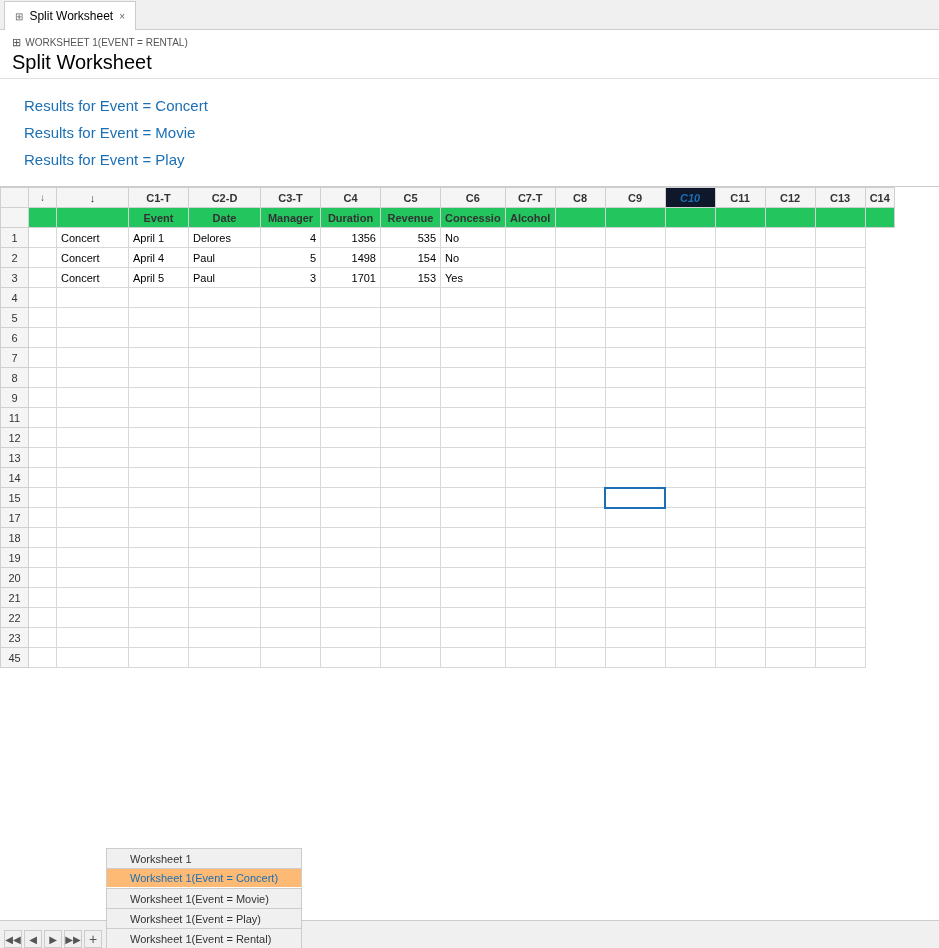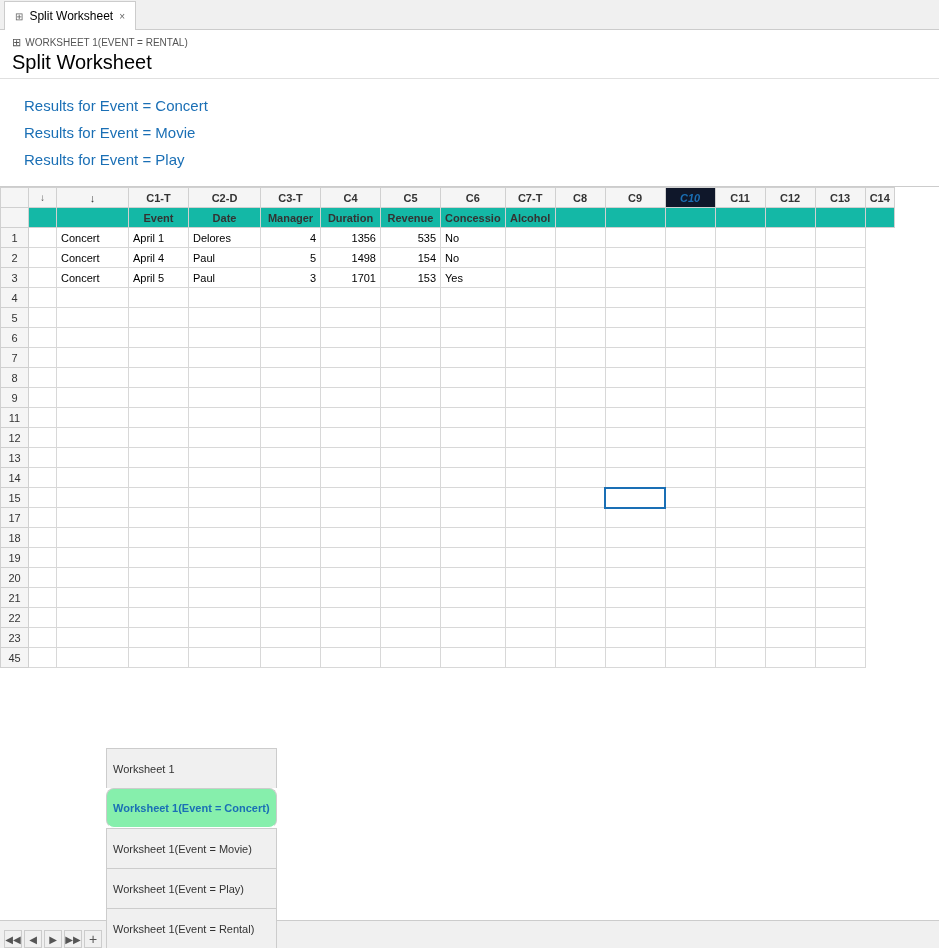--- a/index.html
+++ b/index.html
@@ -103,21 +103,21 @@
     }
     .col-header.active {
       background: #0f172a;
       color: #1a6fb5;
       font-weight: 700;
       font-style: italic;
     }
 
     
     .sub-header {
-      background: #14b8a6;
+      background: #22c55e;
       border: 1px solid #d0d0d0;
       font-size: 11px;
       font-weight: 600;
       color: #333;
       padding: 2px 4px;
       height: 20px;
       vertical-align: middle;
     }
 
     
@@ -198,38 +198,37 @@
       border: 1px solid #ccc;
       cursor: pointer;
       font-size: 14px;
       display: flex;
       align-items: center;
       justify-content: center;
       margin-right: 4px;
       color: #555;
     }
     .sheet-tab {
-      height: 40px;
-      padding: 0 6px;
+      height: 20px;
+      padding: 0 23px;
       background: #f0f0f0;
       border: 1px solid #ccc;
       border-bottom: none;
       font-size: 11px;
       cursor: pointer;
       display: flex;
       align-items: center;
       color: #333;
       margin-right: 1px;
     }
     .sheet-tab.active {
-      background: #86efac;
+      background: #fdba74;
       border-bottom: 1px solid #fff;
       color: #1a6fb5;
-      font-weight: 700;
-      border-radius: 8px;
+      font-weight: 400;
     }
   </style>
 </head>
 <body>
 
 <div class="tab-bar">
   <div class="tab">
     <span class="tab-icon">⊞</span>
     <span>Split Worksheet</span>
     <span class="close-btn">×</span>

